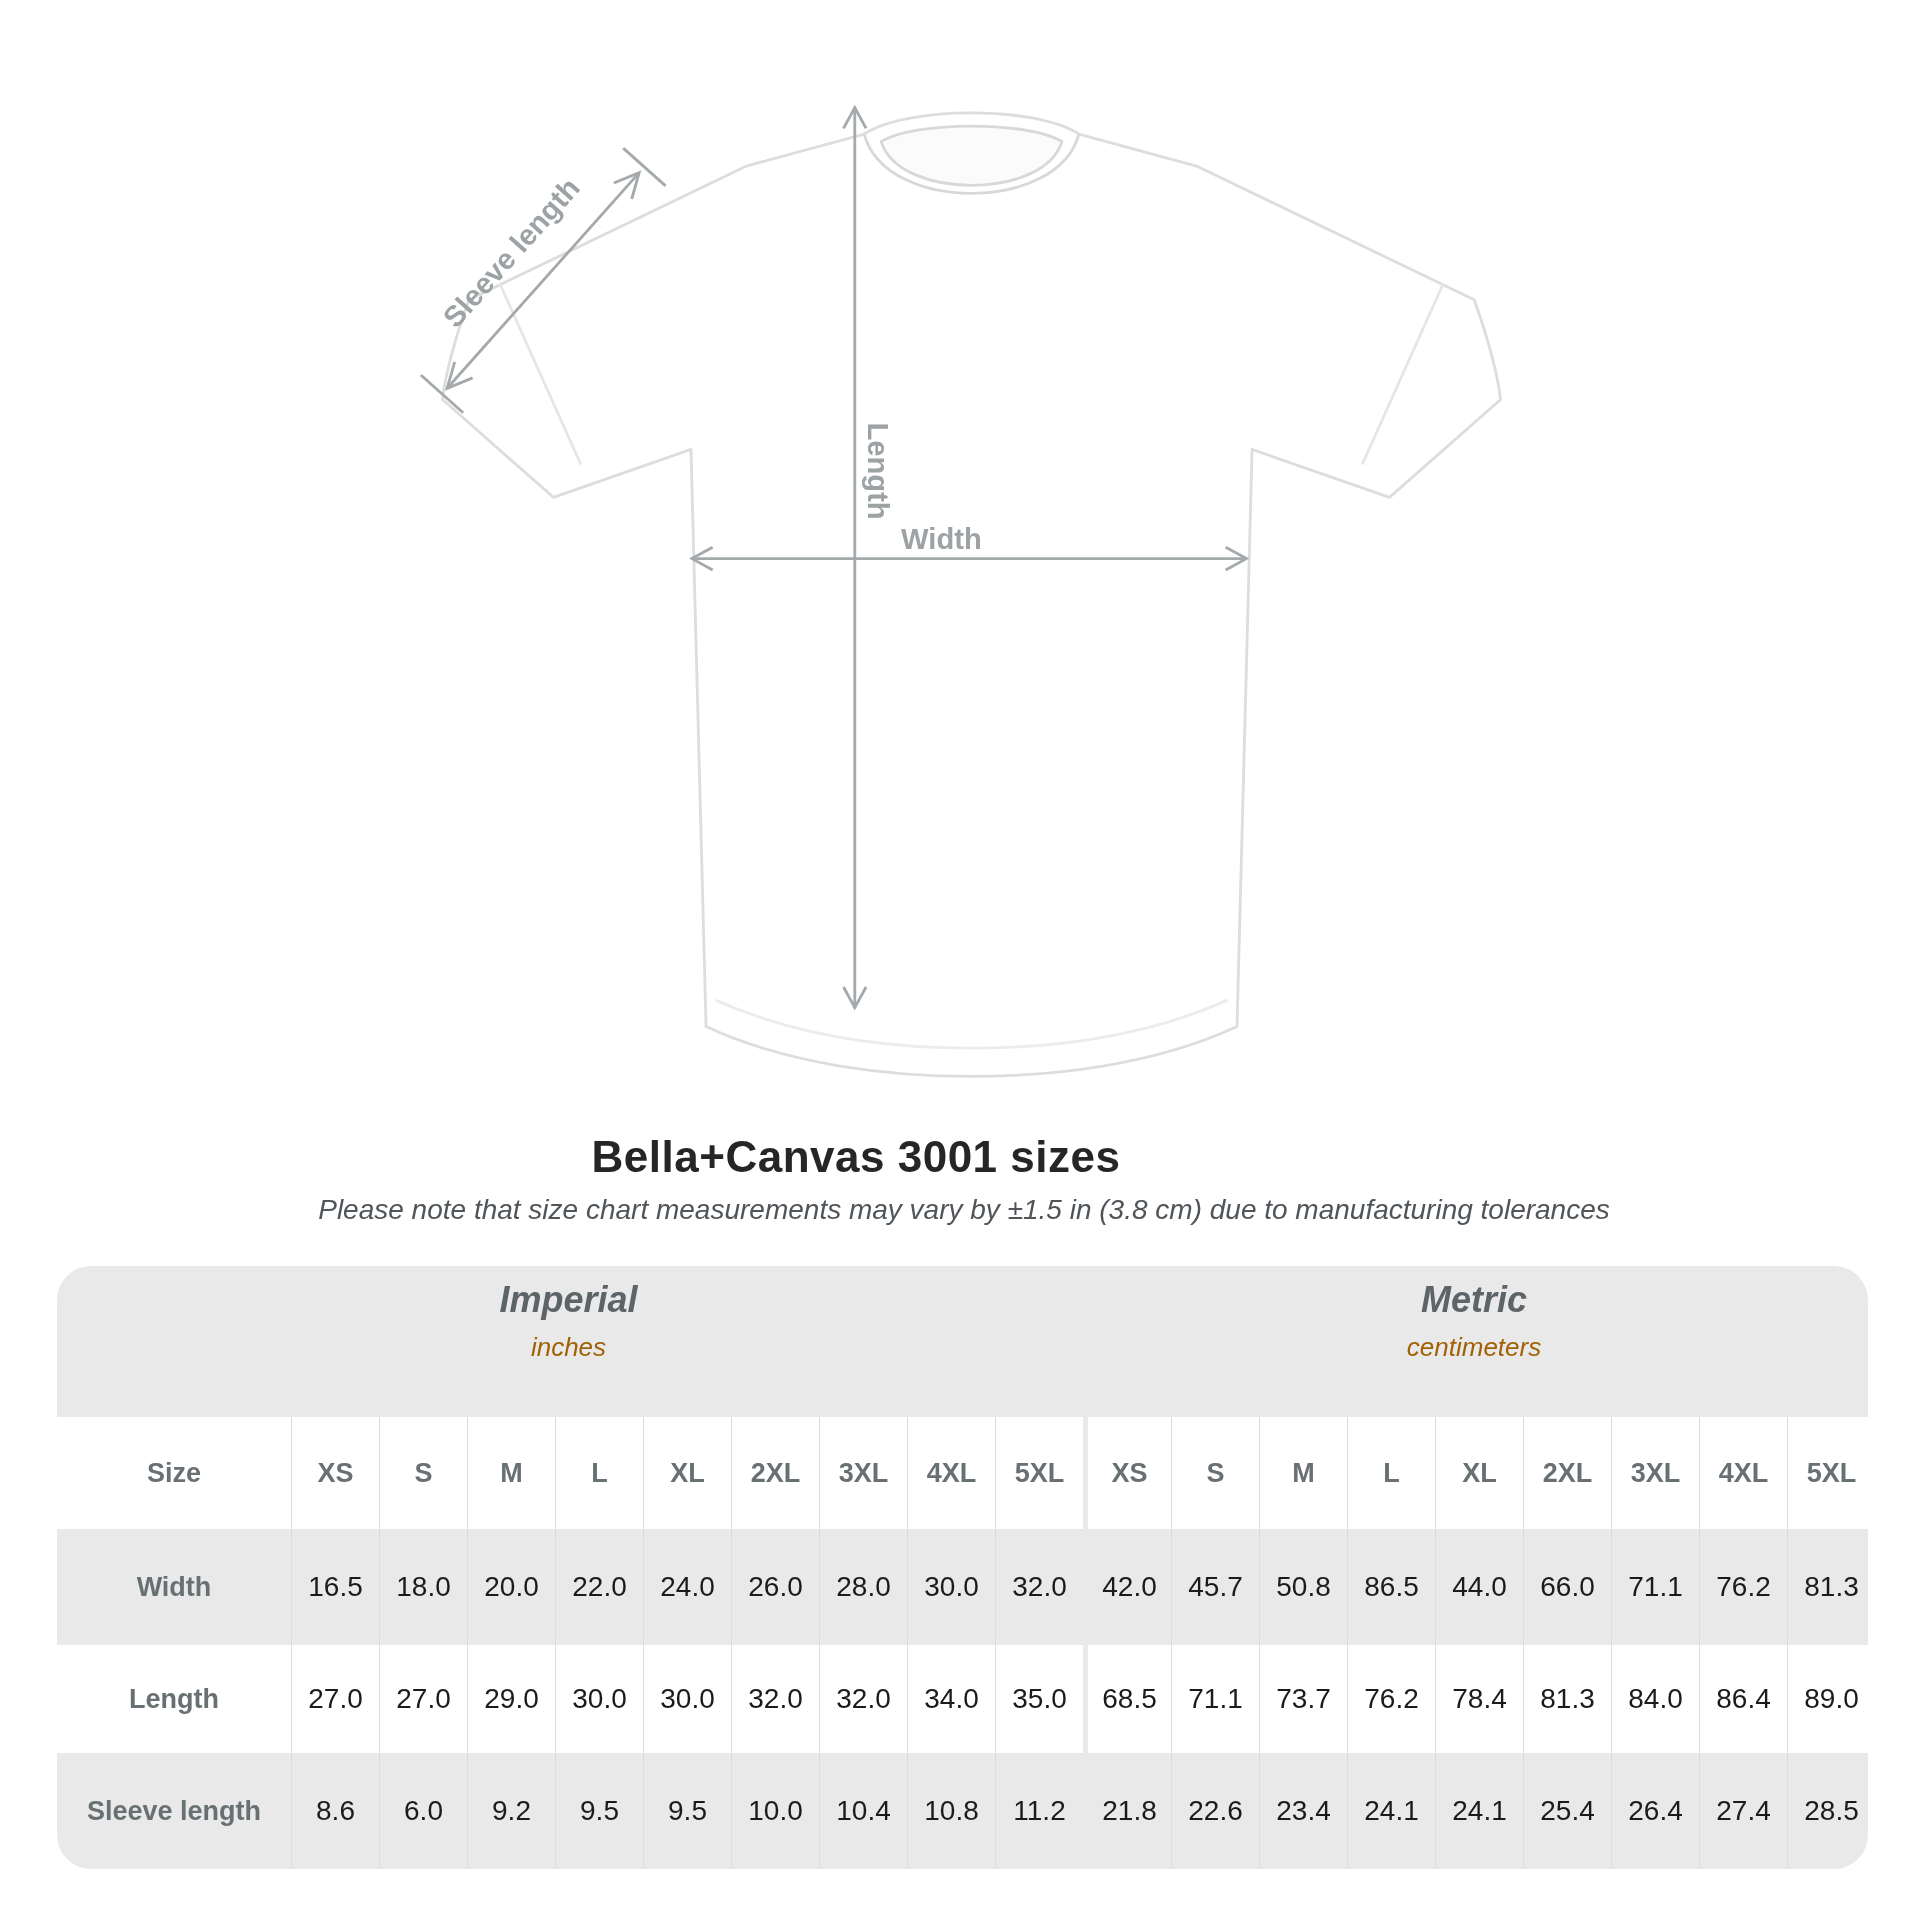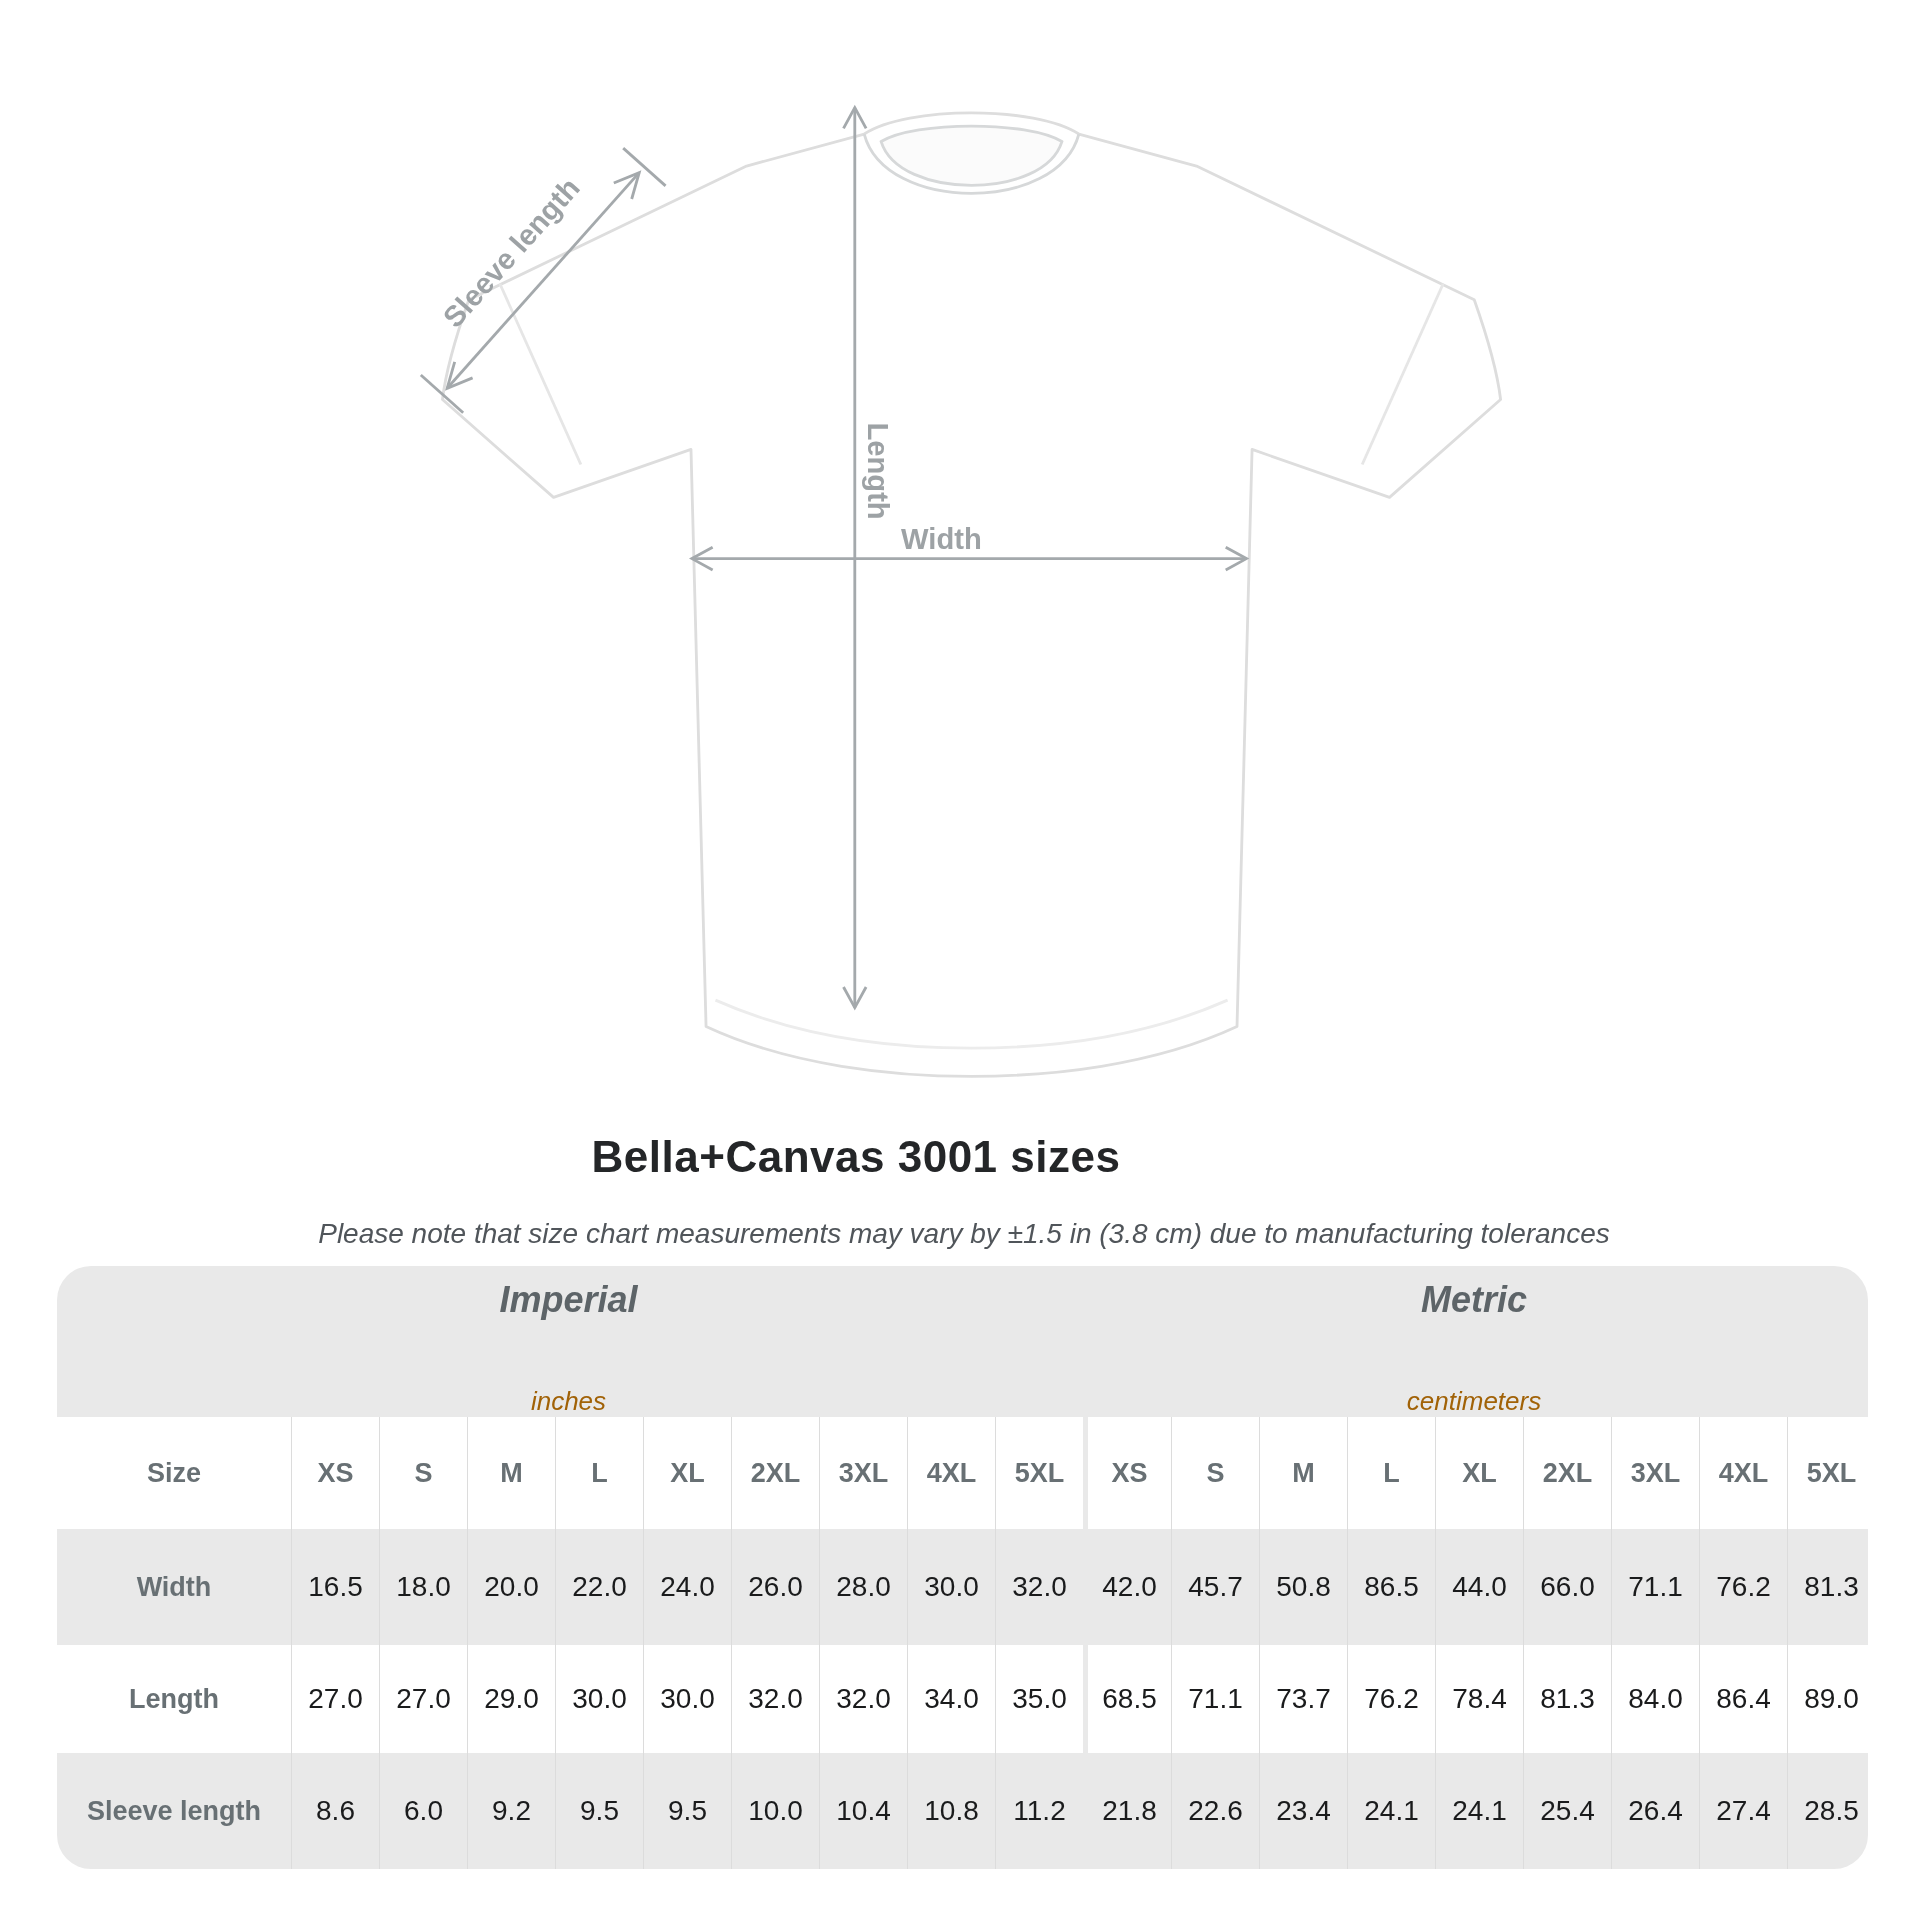--- a/index.html
+++ b/index.html
@@ -7,28 +7,28 @@
     width:1928px;height:1928px;position:relative;background:#ffffff;
     font-family:"Liberation Sans", sans-serif;overflow:hidden;
   }
   .shirt-svg{position:absolute;left:0;top:0;}
   .page-title{
     position:absolute;top:1132px;left:0;width:1712px;text-align:center;
     font-size:44px;font-weight:bold;color:#242628;letter-spacing:0.5px;
   }
   .page-subtitle{
     position:absolute;top:1194px;left:0;width:1928px;text-align:center;
-    font-size:28px;font-style:italic;color:#50555a;margin-top:24px;
+    font-size:28px;font-style:italic;color:#50555a;
   }
   .size-table{
     position:absolute;left:57px;top:1266px;width:1811px;height:603px;
     border-radius:34px;overflow:hidden;background:#ffffff;
   }
   .row-units{display:grid;grid-template-columns:1023px 788px;height:151px;background:#e9e9e9;}
-  .unit-cell{display:flex;flex-direction:column;align-items:center;justify-content:space-between;padding-top:13px;}
+  .unit-cell{display:flex;flex-direction:column;align-items:center;justify-content:flex-start;padding-top:13px;}
   .unit-name{font-size:36px;font-weight:bold;font-style:italic;color:#5d6468;}
   .unit-sub{font-size:26px;font-style:italic;color:#a16207;margin-top:11.3px;}
   .trow{display:grid;grid-template-columns:234px repeat(18,88px);text-align:right;}
   .row-size{height:112px;background:#ffffff;}
   .row-width{height:116px;background:#e9e9e9;}
   .row-length{height:108px;background:#ffffff;}
   .row-sleeve{height:116px;background:#e9e9e9;}
   .cell{display:flex;align-items:center;justify-content:center;}
   .hcell{font-size:27px;font-weight:bold;color:#687074;}
   .dcell{font-size:28px;color:#1a1b1c;}

